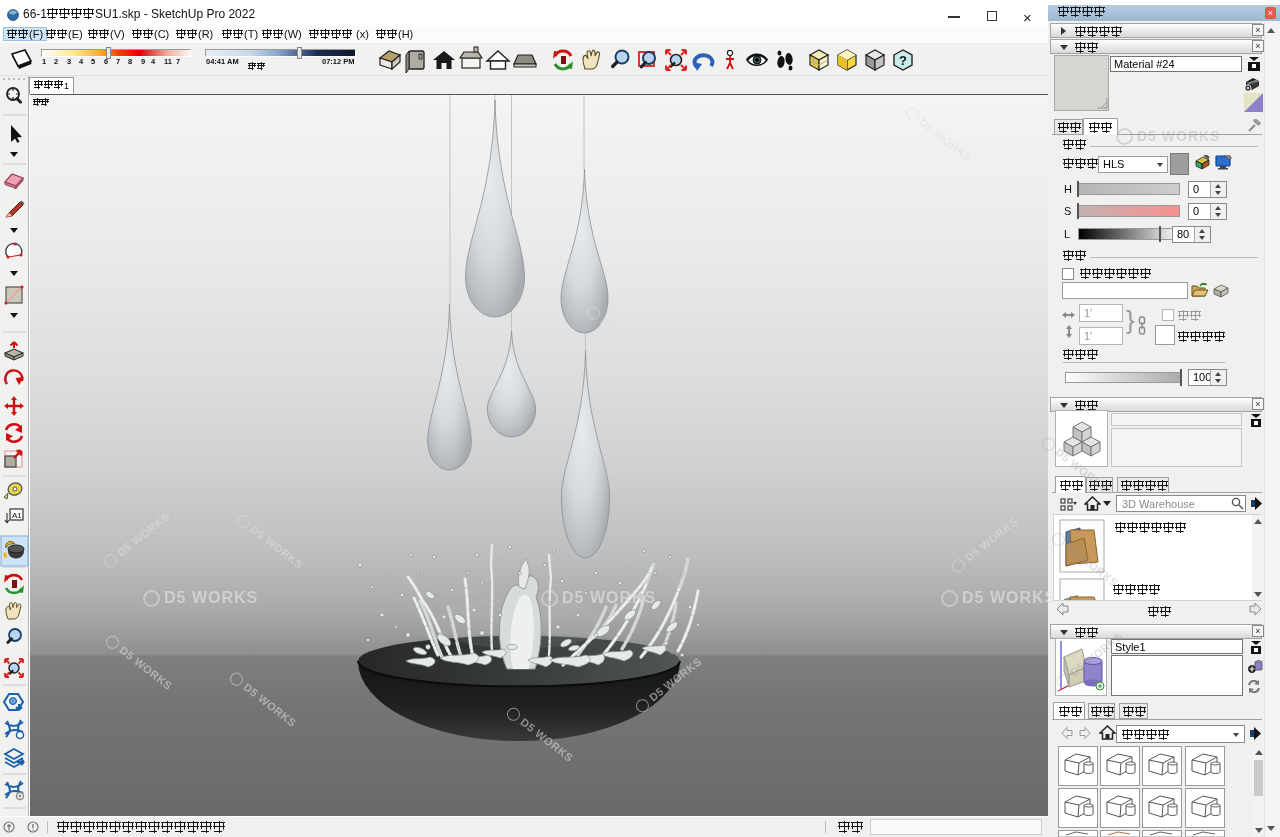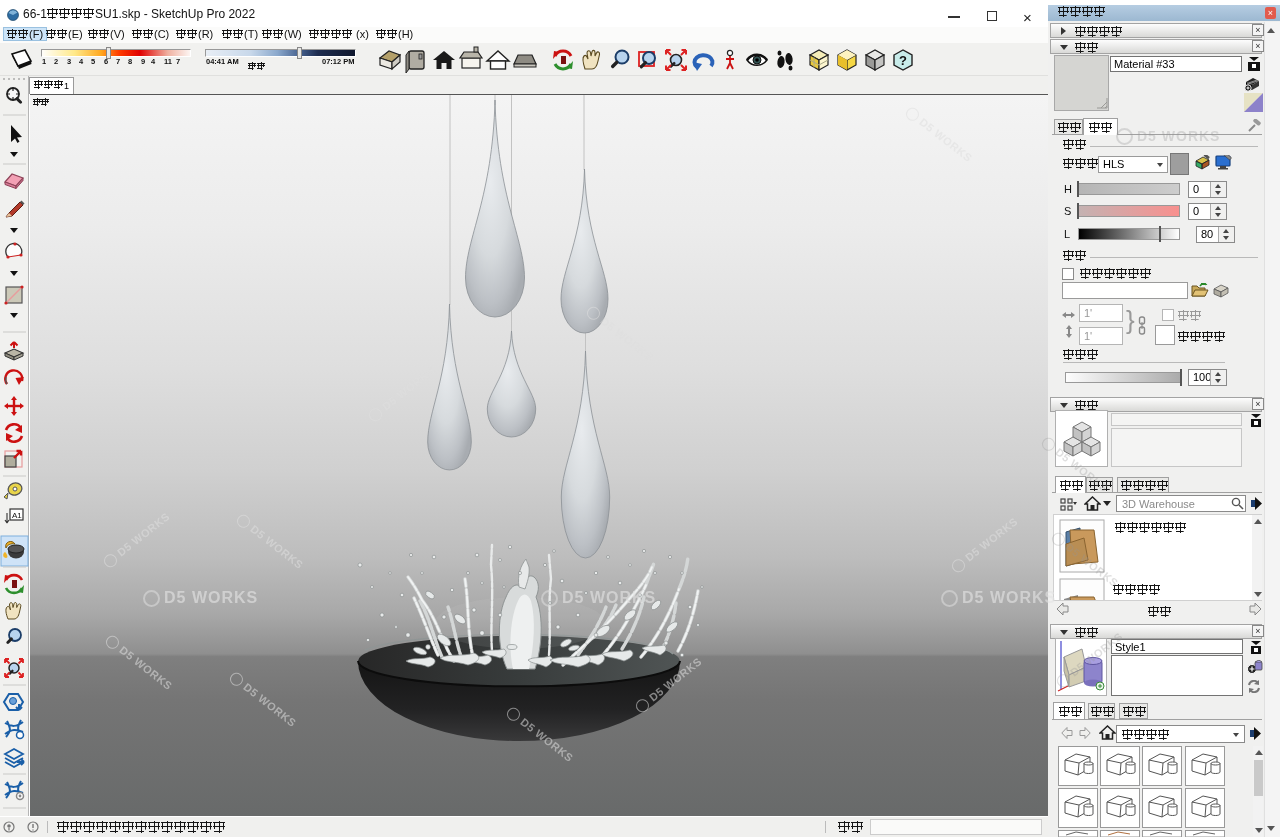--- a/index.html
+++ b/index.html
@@ -527,21 +527,21 @@
 <div class="shead" style="top:39px">
       <span class="tri-d" style="left:9px;top:5px"></span>
       <span style="position:absolute;left:24px;top:2px"><b class="g"></b><b class="g"></b></span>
     </div>
 <div class="xbtn" style="left:204px;top:40px">×</div>
 <div class="ab" style="left:6px;top:55px;width:55px;height:56px;background:#d5d5d2;border:1px solid #a8a8a8"></div>
 <svg class="ab" style="left:48px;top:97px" width="12" height="12">
       <path d="M11 1 L11 11 L1 11" fill="none" stroke="#9a9a97" stroke-width="1"></path>
       <path d="M11 5 L5 11 M11 9 L9 11" stroke="#9a9a97"></path>
     </svg>
-<div class="fld" style="left:62px;top:56px;width:132px;height:16px;font-size:11px;padding:1px 0 0 3px">Material #33</div>
+<div class="fld" style="left:62px;top:56px;width:132px;height:16px;font-size:11px;padding:1px 0 0 3px">Material #24</div>
 <svg class="ab" style="left:199px;top:56px" width="14" height="16">
       <path d="M2 1 L12 1 L7 5 Z" fill="#111"></path>
       <rect x="1" y="6" width="12" height="9" fill="#111"></rect>
       <rect x="5" y="8" width="4" height="4" fill="#fff"></rect>
     </svg>
 <svg class="ab" style="left:196px;top:76px" width="17" height="16">
       <path d="M2 6 L9 2 L15 5 L8 9 Z" fill="#222"></path>
       <path d="M2 6 L8 9 L8 14 L2 11 Z" fill="#000"></path>
       <path d="M8 9 L15 5 L15 10 L8 14 Z" fill="#333"></path>
       <path d="M3 7.5 L13 4 M4 8.2 L14 4.8" stroke="#bbb" stroke-width=".7"></path>
@@ -584,21 +584,21 @@
 <div class="ab" style="left:30px;top:183px;width:102px;height:12px;border:1px solid #999;background:linear-gradient(90deg,#b5b5b5,#cdcdcd)"></div>
 <div class="ab" style="left:29px;top:181px;width:2px;height:16px;background:#555"></div>
 <div class="spin" style="left:140px;top:181px">0<span class="ud"></span></div>
 <div class="lbl" style="left:16px;top:205px">S</div>
 <div class="ab" style="left:30px;top:205px;width:102px;height:12px;border:1px solid #999;background:linear-gradient(90deg,#c4b2b2,#f8908e)"></div>
 <div class="ab" style="left:29px;top:203px;width:2px;height:16px;background:#555"></div>
 <div class="spin" style="left:140px;top:203px">0<span class="ud"></span></div>
 <div class="lbl" style="left:16px;top:228px">L</div>
 <div class="ab" style="left:30px;top:228px;width:102px;height:12px;border:1px solid #999;background:linear-gradient(90deg,#000,#fff)"></div>
 <div class="ab" style="left:111px;top:226px;width:2px;height:16px;background:#555"></div>
-<div class="spin" style="left:148px;top:226px">80<span class="ud"></span></div>
+<div class="spin" style="left:124px;top:226px">80<span class="ud"></span></div>
 <div class="lbl" style="left:15px;top:250px"><b class="g"></b><b class="g"></b></div>
 <div class="hr" style="left:42px;top:257px;width:168px"></div>
 <div class="cb" style="left:14px;top:268px"></div>
 <div class="lbl" style="left:32px;top:268px"><b class="g"></b><b class="g"></b><b class="g"></b><b class="g"></b><b class="g"></b><b class="g"></b></div>
 <div class="fld" style="left:14px;top:282px;width:126px;height:17px;border-color:#9a9a9a"></div>
 <svg class="ab" style="left:143px;top:283px" width="18" height="16">
       <path d="M1 5 L1 13 L14 13 L14 5 L8 5 L6 3 L1 3 Z" fill="#c8a858" stroke="#6a5420" stroke-width="1"></path>
       <path d="M1 13 L4 7 L17 7 L14 13 Z" fill="#e2c275" stroke="#6a5420" stroke-width="1"></path>
       <path d="M10 1 L14 1 L12 -1" stroke="#2a8a2a" stroke-width="2" fill="none"></path>
       <path d="M9 3 C11 0 14 0 15 2" fill="none" stroke="#2a8a2a" stroke-width="1.6"></path>

